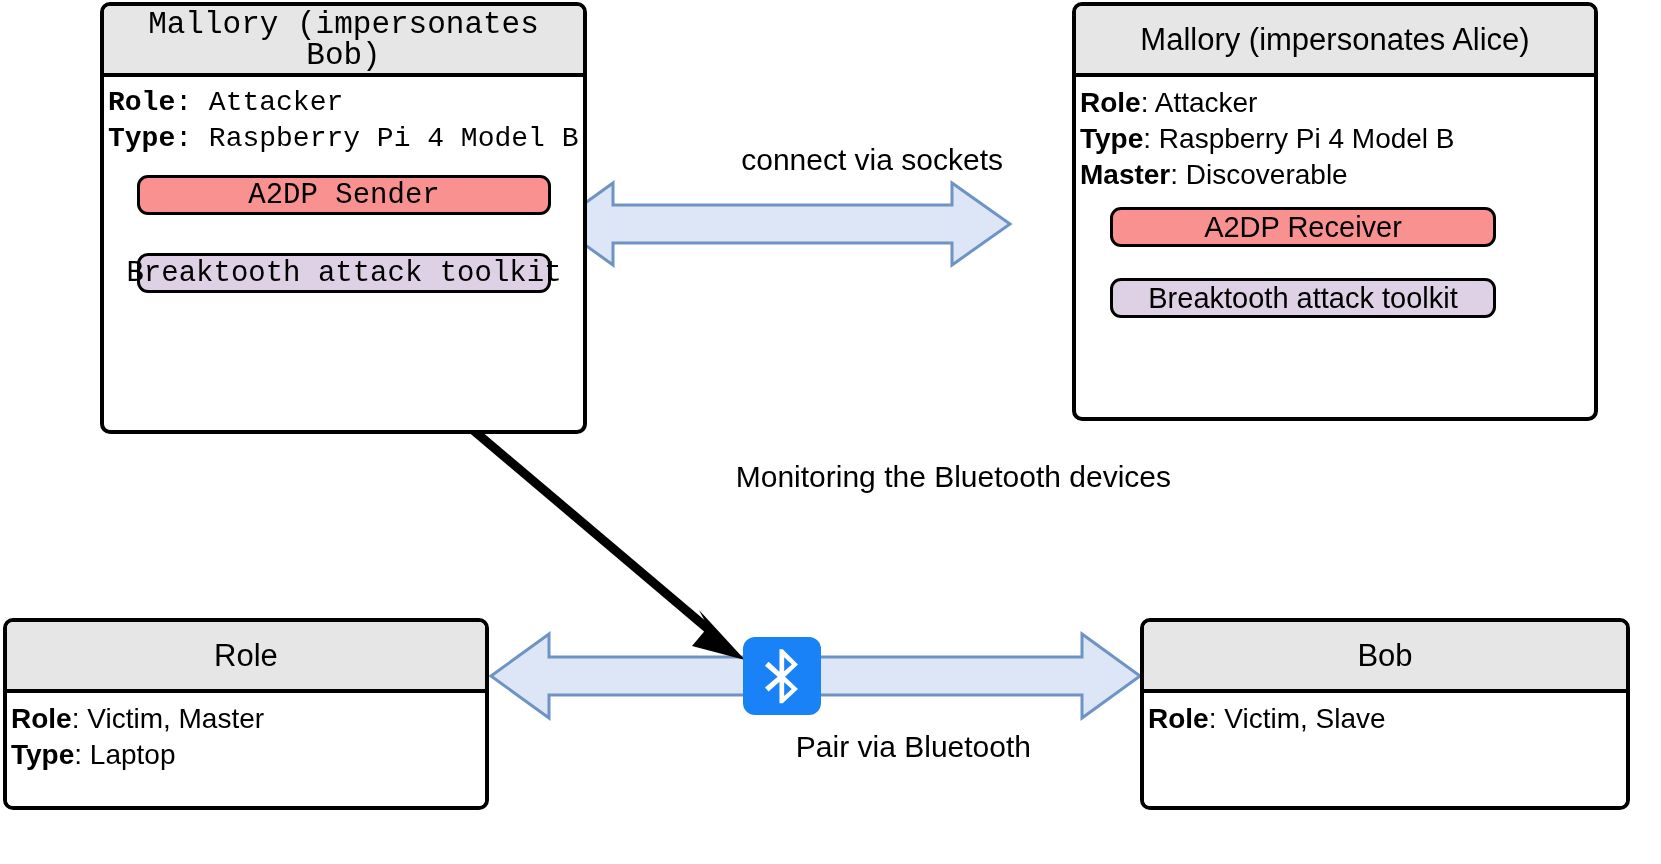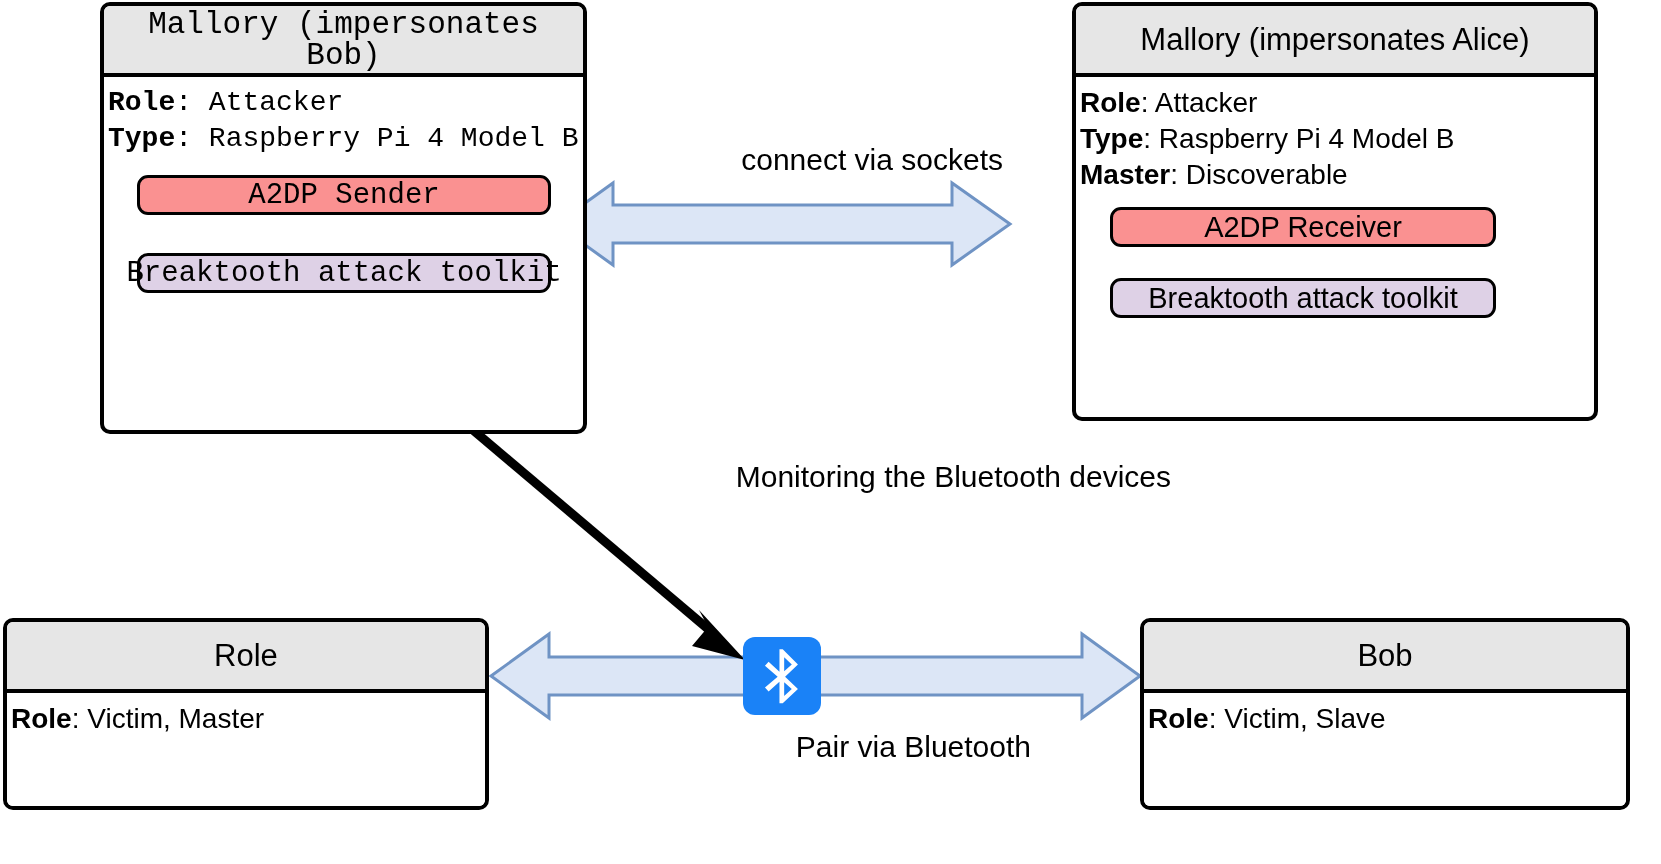--- a/index.html
+++ b/index.html
@@ -152,20 +152,23 @@
       <div class="chip chip-purple" style="left:34px; top:201px; width:386px; height:40px;">Breaktooth attack toolkit</div>
     </div>
   </div>
 
   <div class="node" style="left:3px; top:618px; width:486px; height:192px;">
     <div class="node-header" style="height:71px;">Role</div>
     <div class="node-body" style="height:117px;">
       <div class="kv">
         <b>Role</b><span>: </span><span>Victim, Master</span>
       </div>
+      <div class="kv">
+        <b>Type</b><span>: </span><span>Laptop</span>
+      </div>
     </div>
   </div>
 
   <div class="node" style="left:1140px; top:618px; width:490px; height:192px;">
     <div class="node-header" style="height:71px;">Bob</div>
     <div class="node-body" style="height:117px;">
       <div class="kv">
         <b>Role</b><span>: </span><span>Victim, Slave</span>
       </div>
     </div>

